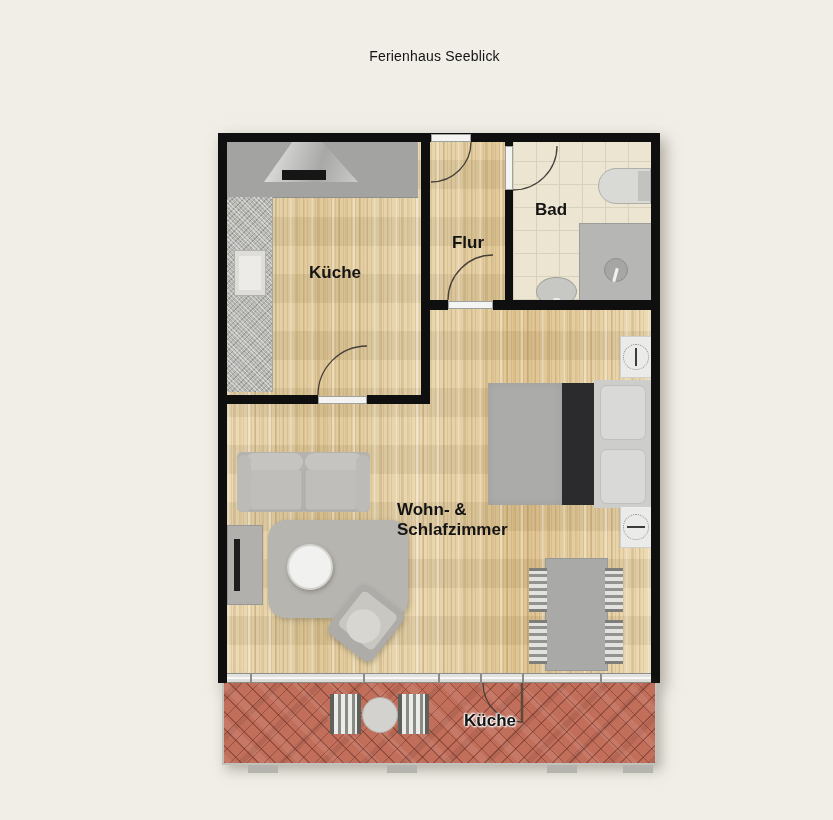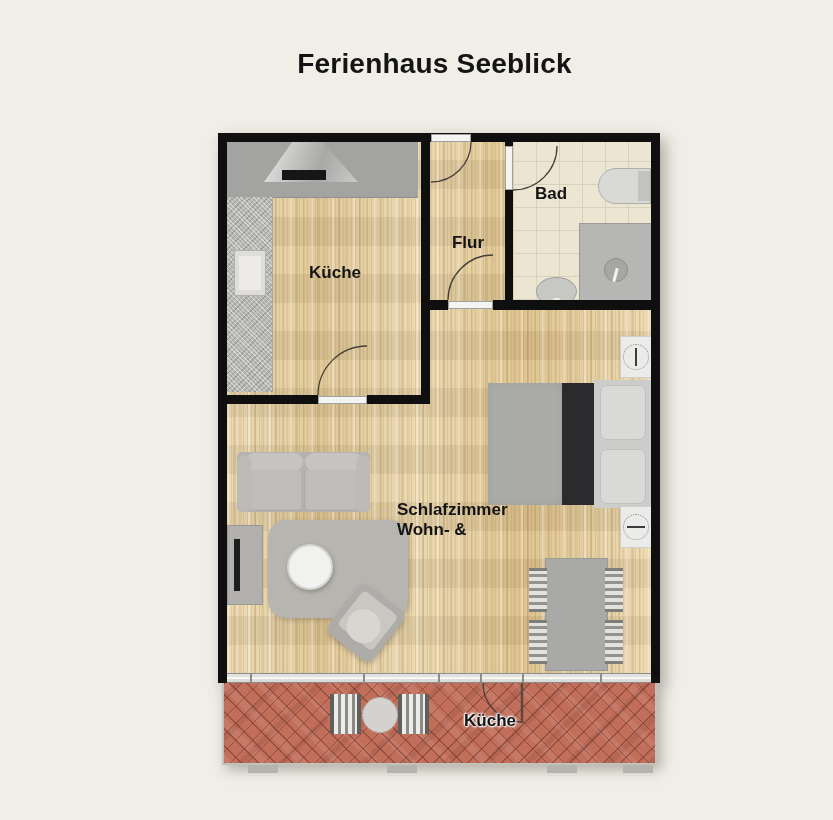--- a/index.html
+++ b/index.html
@@ -1,20 +1,20 @@
 <!DOCTYPE html>
 <html style="--background: #f0eee7; --text: #141414; --wall: #0f0f0f; --wood: #e6d2a9; --tile: #ebe5d2; --brick: #c16e5a; --counter: #a3a3a1; --furniture: #b5b3af; --bed-runner: #2b2b2d; --window-band: #dcdcda; --door-arc: #45403a;"><head>
 <meta charset="utf-8">
 <style>
   html,body{margin:0;padding:0;}
   body{font-family:"Liberation Sans", sans-serif; background:var(--background,#f0eee7);}
   #stage{position:relative; width:833px; height:820px; background:var(--background,#f0eee7); overflow:hidden;}
   .abs{position:absolute;}
   
-  .title{left:36px; right:0; text-align:center; font-weight:bold; font-size:28px; color:var(--text,#141414); letter-spacing:.2px;}
+  .title{left:36px; right:0; text-align:center; font-weight:normal; font-size:14px; color:var(--text,#141414); letter-spacing:.2px;}
   .room-label{font-weight:bold; font-size:17px; color:var(--text,#141414); text-align:center; white-space:nowrap;}
   .room-label.left{text-align:left;}
   .outlined{text-shadow:0 0 2px #fff,0 0 3px #fff,1px 1px 2px #fff,-1px -1px 2px #fff;}
   
   .wood{
     background-color:var(--wood,#e6d2a9);
     background-image:
       repeating-linear-gradient(90deg, rgba(255,255,255,.30) 0 2px, rgba(0,0,0,0) 2px 6px, rgba(150,110,55,.20) 6px 8px, rgba(0,0,0,0) 8px 13px, rgba(150,110,55,.10) 13px 15px, rgba(0,0,0,0) 15px 21px),
       repeating-linear-gradient(90deg, rgba(140,100,50,.14) 0 1px, transparent 1px 4px),
       repeating-linear-gradient(0deg, rgba(255,255,255,.05) 0 28px, rgba(0,0,0,.05) 28px 57px),
@@ -163,20 +163,20 @@
     <path d="M 471 142 A 40 40 0 0 1 431 182" fill="none" stroke="#45403a" stroke-width="1.3"></path>
     <path d="M 513 190 A 44 44 0 0 0 557 146" fill="none" stroke="#45403a" stroke-width="1.3"></path>
     <path d="M 448 300 A 45 45 0 0 1 493 255" fill="none" stroke="#45403a" stroke-width="1.3"></path>
     <path d="M 318 395 A 49 49 0 0 1 367 346" fill="none" stroke="#45403a" stroke-width="1.3"></path>
     <path d="M 483 683 A 39 39 0 0 0 522 722" fill="none" stroke="#45403a" stroke-width="1.3"></path>
     <path d="M 522 683 L 522 723" fill="none" stroke="#5d4a3a" stroke-width="2.5"></path>
   </svg>
 
   <div class="abs room-label" style="left:240px;top:263px;width:190px;">Küche</div>
   <div class="abs room-label" style="left:430px;top:233px;width:76px;">Flur</div>
-  <div class="abs room-label" style="left:506px;top:184px;width:90px;">Bad</div>
+  <div class="abs room-label" style="left:506px;top:200px;width:90px;">Bad</div>
   <div class="abs room-label left" style="left:397px;top:500px;width:150px;">
+    <div>Wohn- &amp;</div>
     <div>Schlafzimmer</div>
-    <div>Wohn- &amp;</div>
   </div>
   <div class="abs room-label outlined" style="left:440px;top:711px;width:100px;">Küche</div>
 
 </div>
 
 </body></html>

